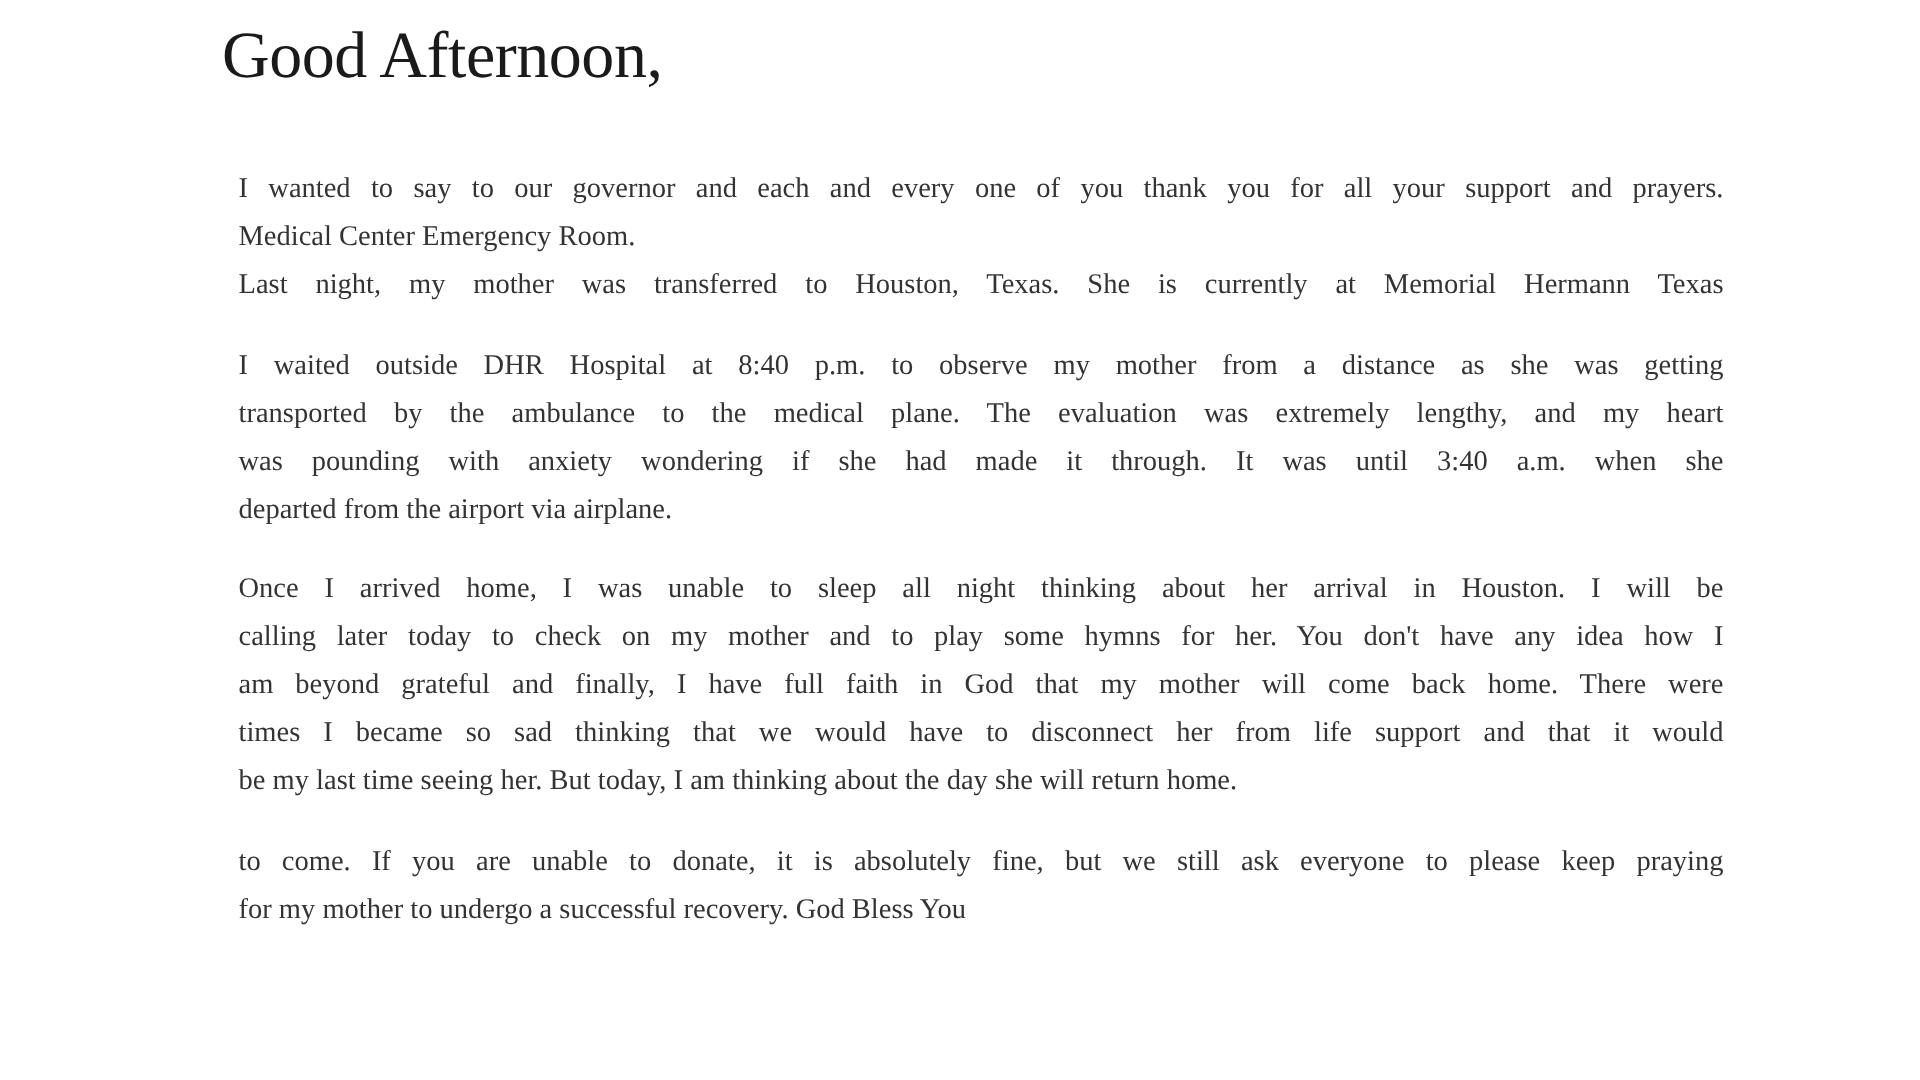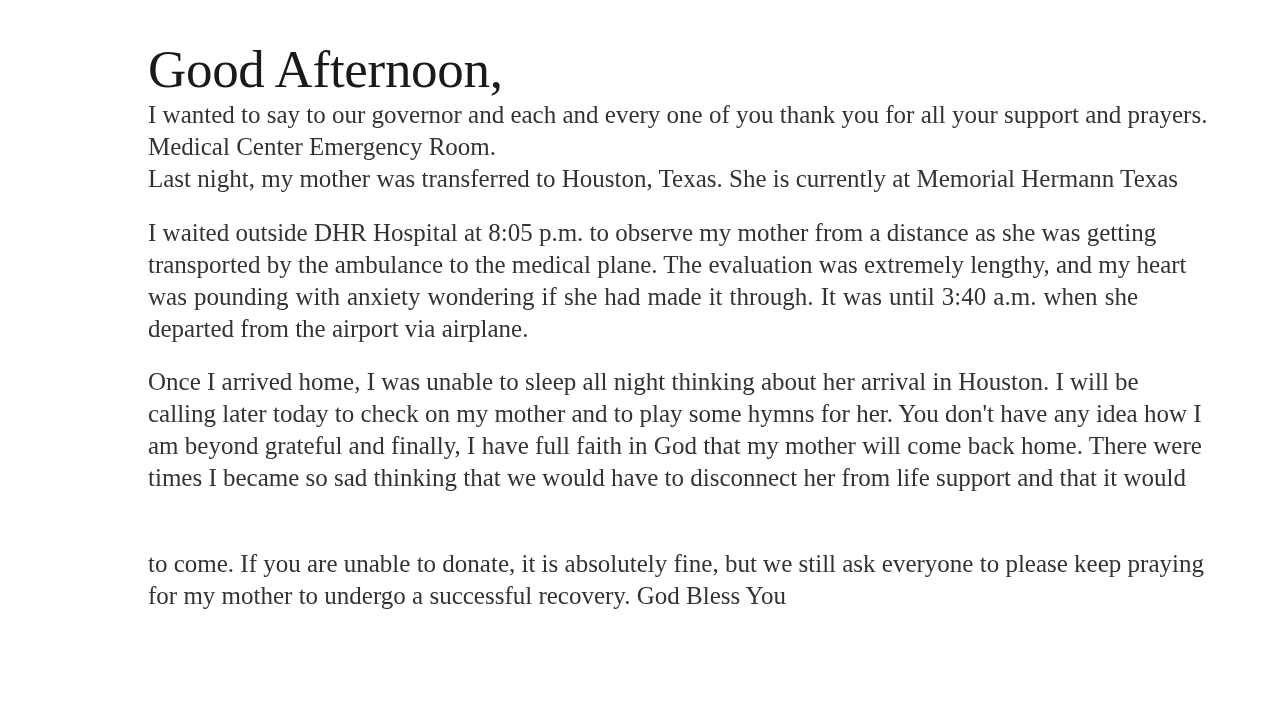--- a/index.html
+++ b/index.html
@@ -17,35 +17,35 @@
     }
     .page {
       position: absolute;
       left: 148px;
       top: 0;
       width: 990px;
     }
     .heading {
       margin: 0;
       position: absolute;
-      top: 44px;
+      top: 12px;
       left: 0;
-      font-size: 53px;
+      font-size: 44px;
       font-weight: normal;
       line-height: 50px;
       color: #1a1a1a;
       letter-spacing: -0.3px;
       white-space: nowrap;
     }
     .para {
       position: absolute;
       left: 0;
       width: 990px;
-      margin: 0;
-      font-size: 25px;
+      margin: 11px;
+      font-size: 19px;
       line-height: 32px;
       text-align: justify;
       text-align-last: left;
       color: #333333;
     }
     .line {
       display: block;
       text-align: justify;
       text-align-last: justify;
       white-space: nowrap;
@@ -66,30 +66,31 @@
 <div class="page">
   <h1 class="heading">Good Afternoon,</h1>
 
   <p class="para p1">
     <span class="line">I wanted to say to our governor and each and every one of you thank you for all your support and prayers.</span>
     <span class="line last">Medical Center Emergency Room.</span>
     <span class="line">Last night, my mother was transferred to Houston, Texas. She is currently at Memorial Hermann Texas</span>
   </p>
 
   <p class="para p2">
-    <span class="line">I waited outside DHR Hospital at 8:05 p.m. to observe my mother from a distance as she was getting</span>
+    <span class="line">I waited outside DHR Hospital at 8:40 p.m. to observe my mother from a distance as she was getting</span>
     <span class="line">transported by the ambulance to the medical plane. The evaluation was extremely lengthy, and my heart</span>
     <span class="line">was pounding with anxiety wondering if she had made it through. It was until 3:40 a.m. when she</span>
     <span class="line last">departed from the airport via airplane.</span>
   </p>
 
   <p class="para p3">
     <span class="line">Once I arrived home, I was unable to sleep all night thinking about her arrival in Houston. I will be</span>
     <span class="line">calling later today to check on my mother and to play some hymns for her. You don't have any idea how I</span>
     <span class="line">am beyond grateful and finally, I have full faith in God that my mother will come back home. There were</span>
     <span class="line">times I became so sad thinking that we would have to disconnect her from life support and that it would</span>
+    <span class="line last">be my last time seeing her. But today, I am thinking about the day she will return home.</span>
   </p>
 
   <p class="para p4">
     <span class="line">to come. If you are unable to donate, it is absolutely fine, but we still ask everyone to please keep praying</span>
     <span class="line last">for my mother to undergo a successful recovery. God Bless You</span>
   </p>
 </div>
 
 </body></html>

